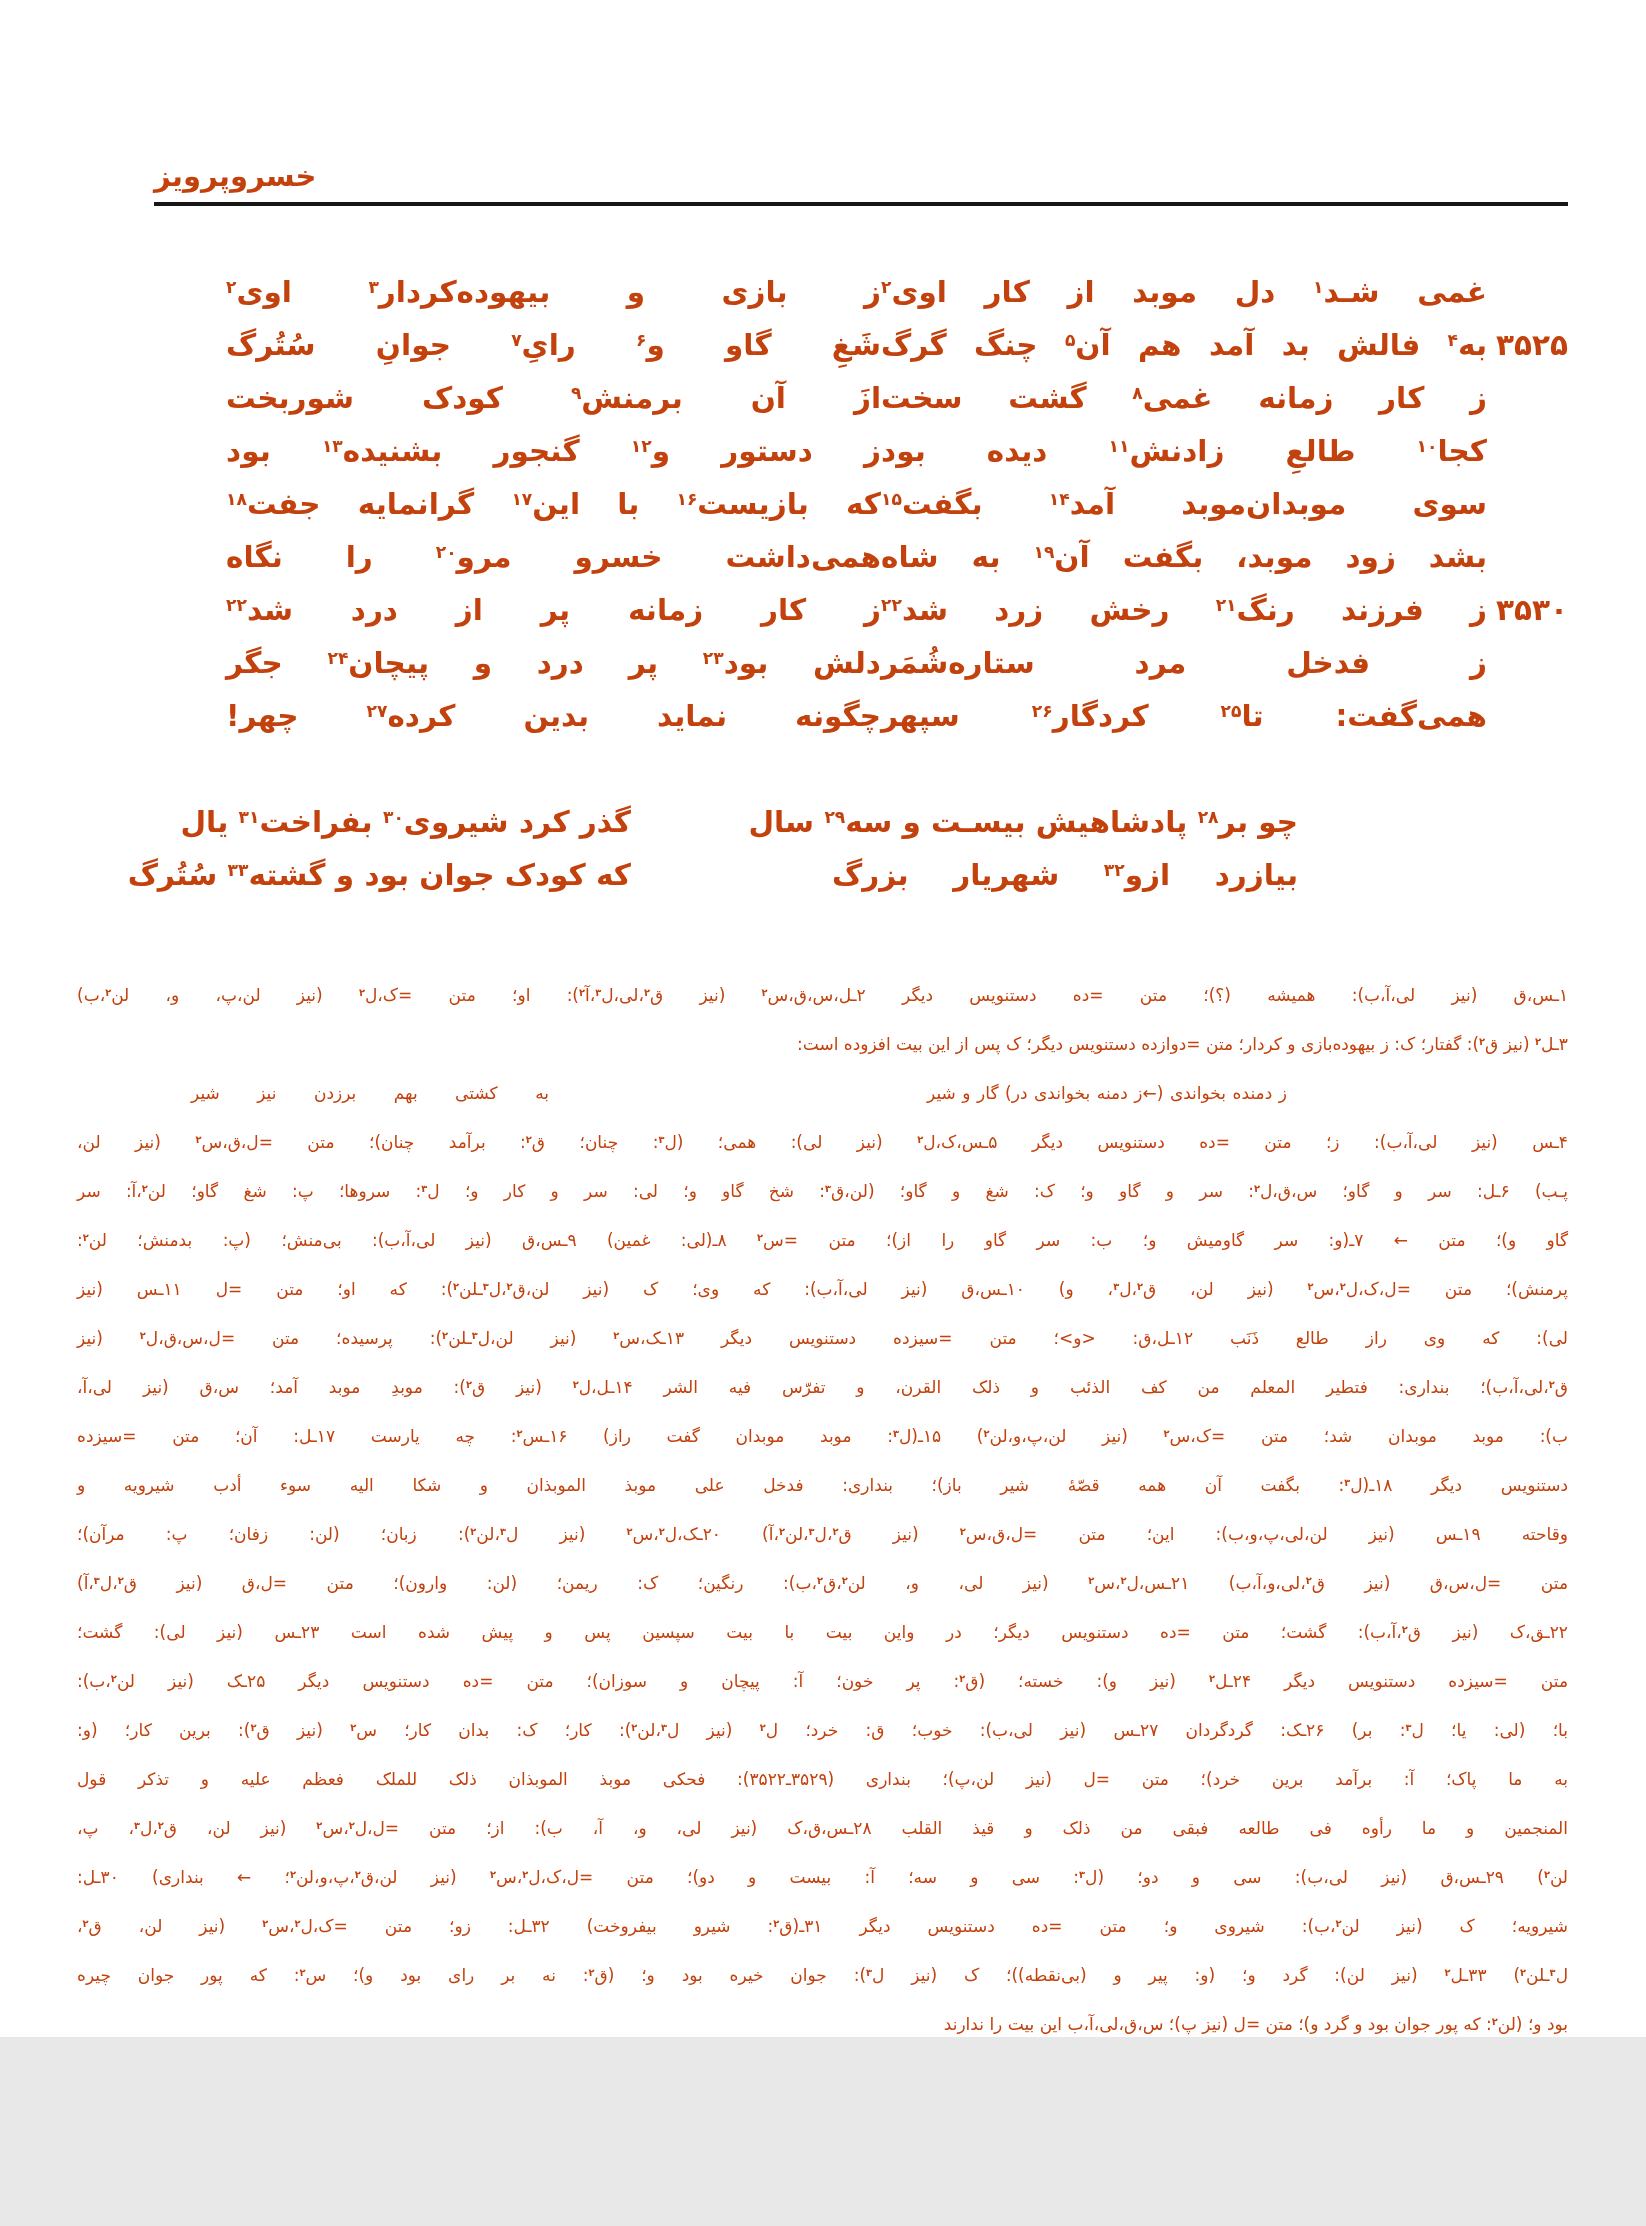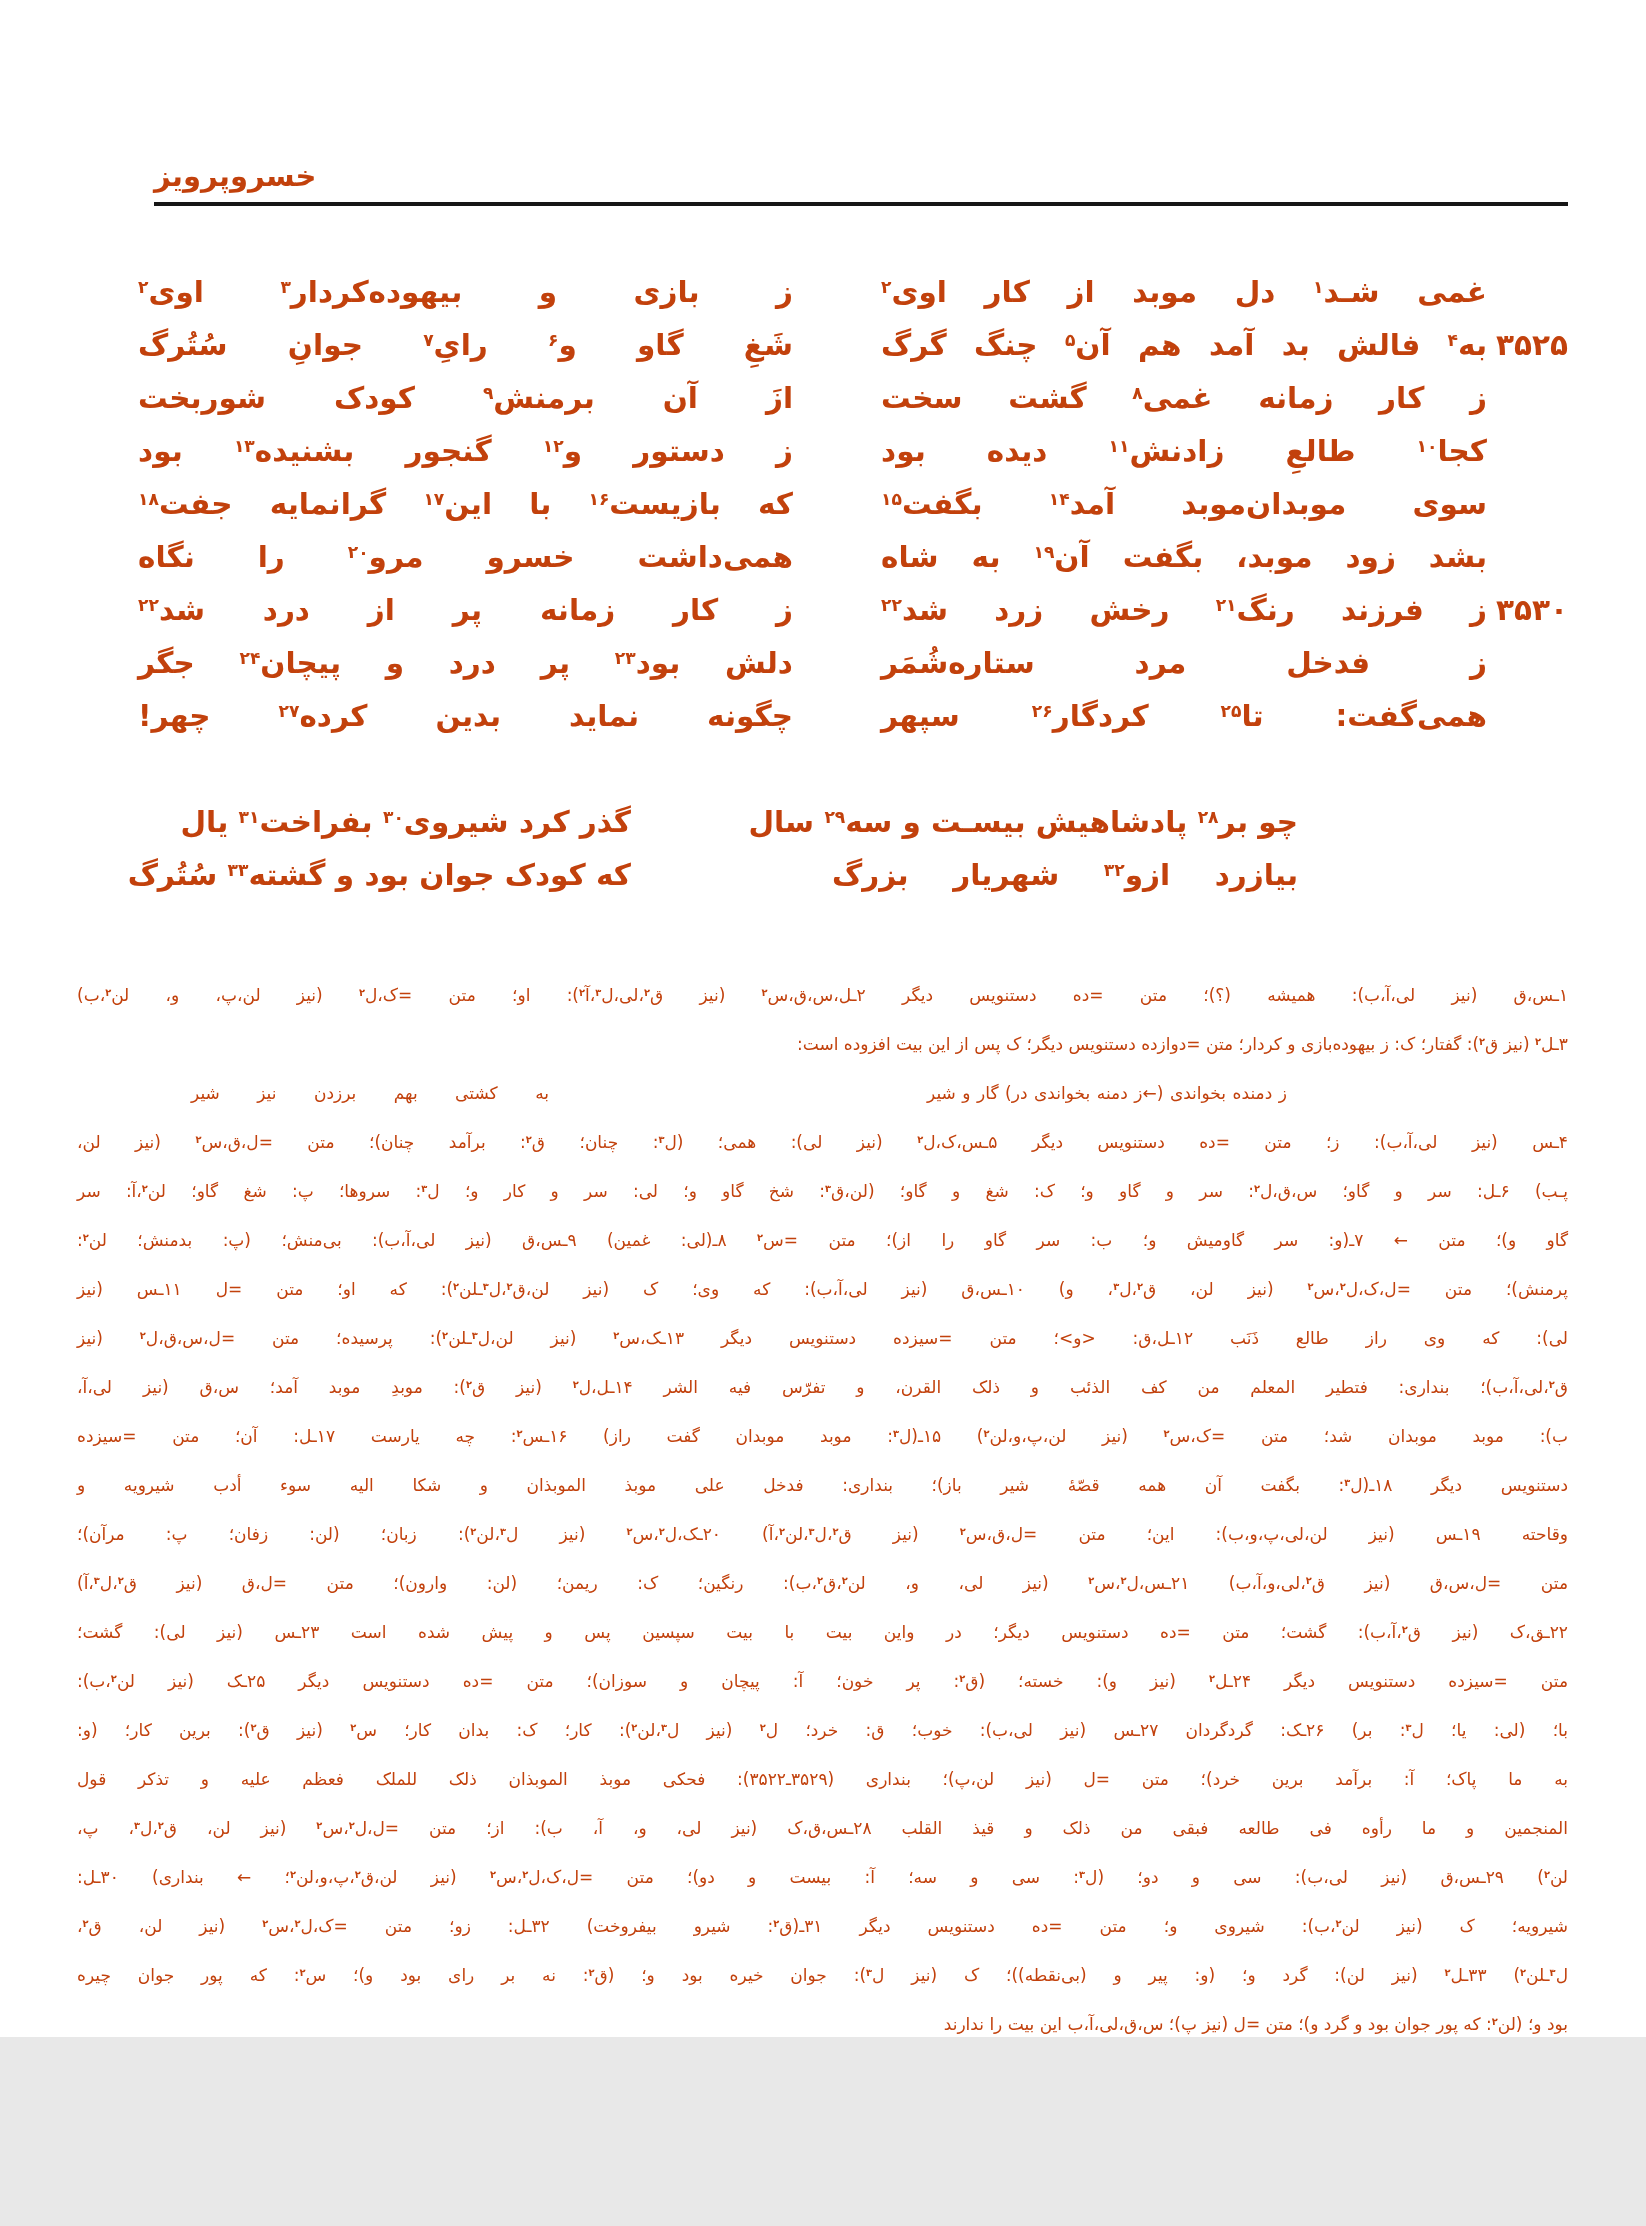--- a/index.html
+++ b/index.html
@@ -26,21 +26,21 @@
     display:flex; flex-direction:row; height:53px; line-height:53px;
     font-size:29.5px; font-weight:bold; white-space:nowrap;
   }
   .verse-row.gap-after{ margin-bottom:53px; }
   .vnum{ width:81px; text-align:right; }
   .hem{
     text-align:justify; text-align-last:justify;
     overflow:visible;
   }
   .hem-r{ width:606px; }
-  .hem-l{ width:655px; margin-right:88px; }
+  .hem-l{ width:655px; }
   .verse-row.narrow .hem-r{ width:466px; margin-right:189px; }
   .verse-row.narrow .hem-l{ width:426px; flex:none; margin-right:201px; }
   .poem sup, .apparatus sup{
     font-size:0.58em; line-height:0; vertical-align:0.55em; font-weight:bold;
   }
   
   .apparatus{
     position:absolute; top:971px; right:78px; left:78px;
     font-size:17px; font-weight:500;
   }

